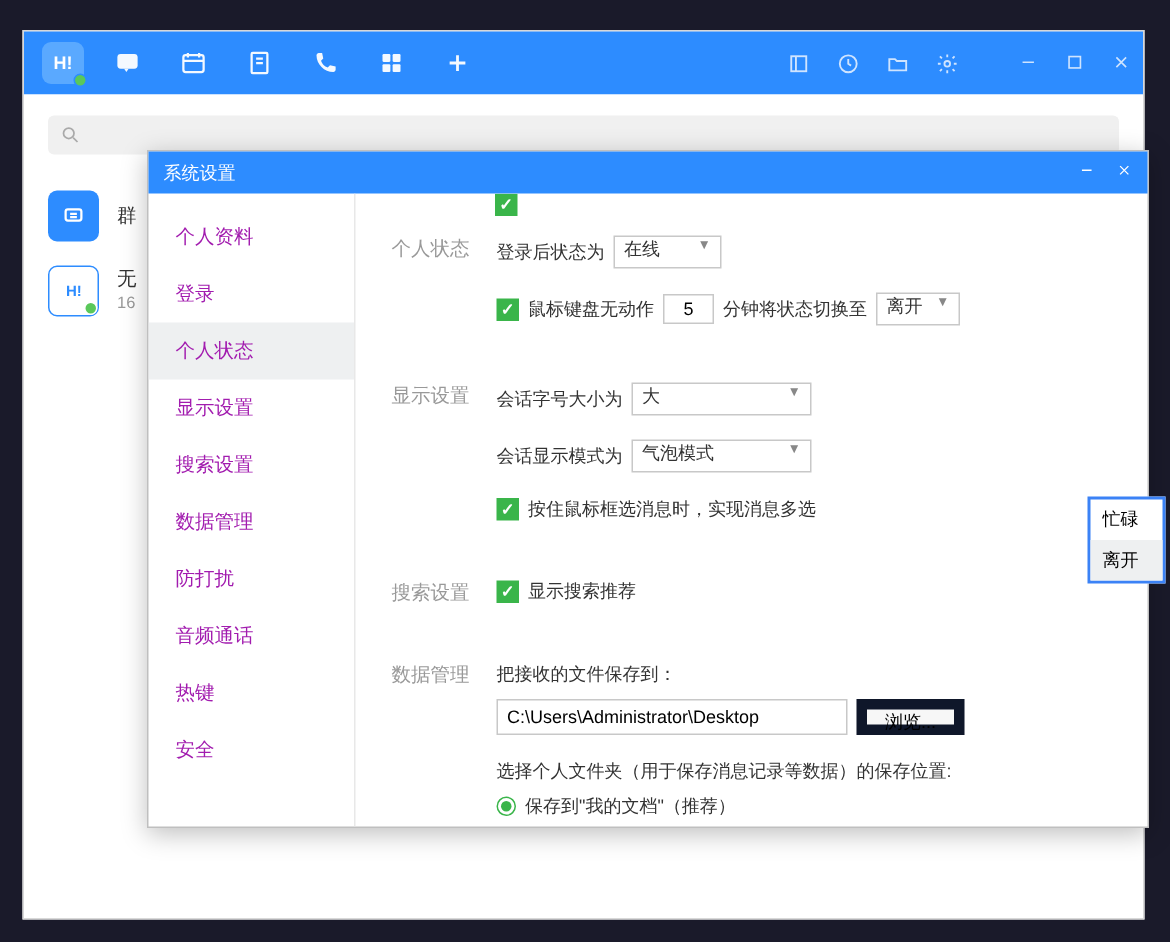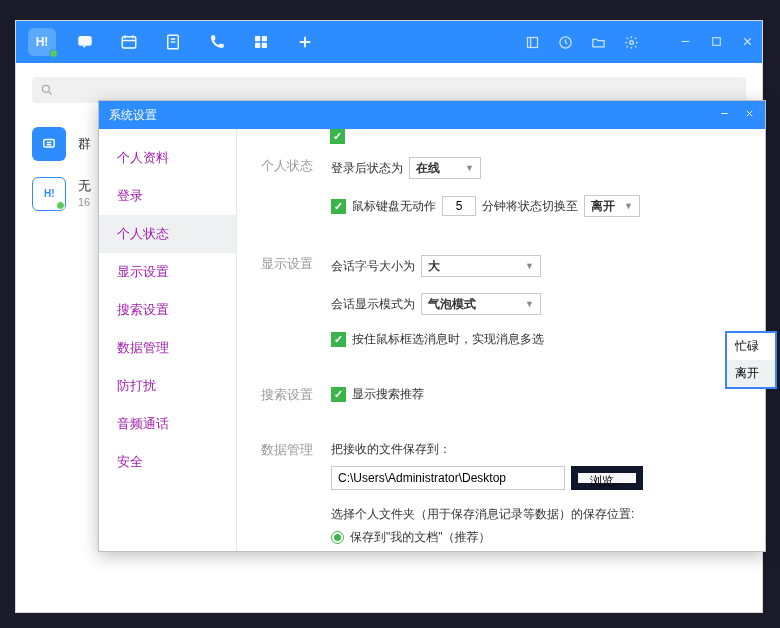--- a/index.html
+++ b/index.html
@@ -37,21 +37,21 @@
 .settings-body { flex: 1; display: flex; overflow: hidden; }
 .settings-nav { width: 138px; border-right: 1px solid #e8e8e8; padding: 10px 0; overflow-y: auto; }
 .nav-item { font-size: 13px; color: #a21caf; padding: 10px 18px; cursor: default; }
 .nav-item.active { background: #eef0f1; }
 .settings-content { flex: 1; padding: 6px 24px 16px; overflow: hidden; position: relative; }
 .partial-check { position: absolute; left: 93px; top: 0; display: flex; align-items: center; gap: 6px; font-size: 12px; color: #333; }
 .section { display: flex; margin-top: 22px; }
 .section-label { width: 70px; color: #999; font-size: 13px; }
 .section-rows { flex: 1; }
 .row { display: flex; align-items: center; font-size: 12px; color: #333; margin-bottom: 16px; gap: 6px; }
-.sel { border: 1px solid #c8c8c8; height: 22px; display: flex; align-items: center; padding: 0 6px; font-size: 12px; background: #fff; position: relative; font-weight: bold; }
+.sel { border: 1px solid #c8c8c8; height: 22px; display: flex; padding: 0 6px; font-size: 12px; background: #fff; position: relative; }
 .sel .caret { margin-left: auto; color: #888; font-size: 9px; padding-left: 6px; }
 .checkbox { width: 15px; height: 15px; background: #3ab54a; display: inline-flex; align-items: center; justify-content: center; color: #fff; font-size: 11px; font-weight: bold; }
 .radio { width: 13px; height: 13px; border: 1.5px solid #3ab54a; border-radius: 50%; display: inline-flex; align-items: center; justify-content: center; }
 .radio .dot { width: 7px; height: 7px; background: #3ab54a; border-radius: 50%; }
 .numbox { width: 34px; height: 20px; border: 1px solid #c8c8c8; text-align: center; font-size: 12px; }
 .path-input { width: 234px; height: 24px; border: 1px solid #c8c8c8; padding: 4px 6px; font-size: 12px; }
 .btn { height: 24px; border: 7px solid #0f172a; padding: 0 12px; font-size: 12px; background: #f7f7f7; }
 
 .dropdown-popup { position: absolute; left: 725px; top: 331px; width: 52px; background: #fff; border: 2px solid #3b82f6; font-size: 12px; }
 .dropdown-popup .opt { padding: 5px 8px; }
@@ -202,20 +202,21 @@
   <div class="settings-body">
     <div class="settings-nav">
       <div class="nav-item">个人资料</div>
       <div class="nav-item">登录</div>
       <div class="nav-item active">个人状态</div>
       <div class="nav-item">显示设置</div>
       <div class="nav-item">搜索设置</div>
       <div class="nav-item">数据管理</div>
       <div class="nav-item">防打扰</div>
       <div class="nav-item">音频通话</div>
+      <div class="nav-item">热键</div>
       <div class="nav-item">安全</div>
 
     </div>
 
     <div class="settings-content">
       <div class="partial-check">
         <span class="checkbox">✓</span>
       </div>
 
       <div class="section">

